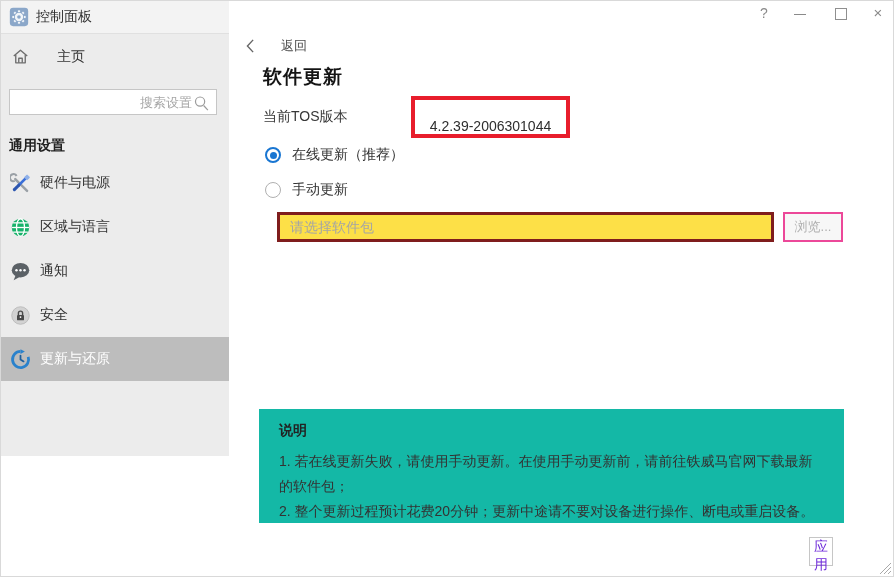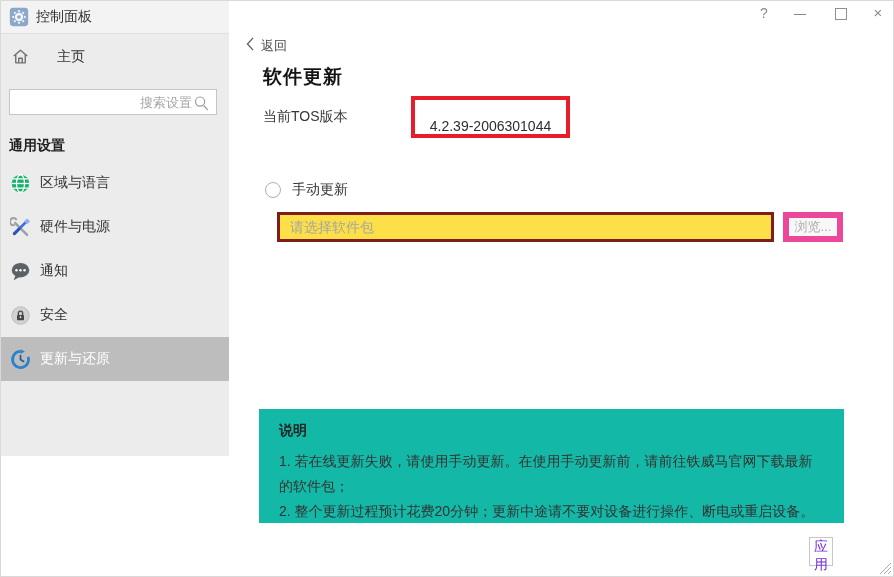--- a/index.html
+++ b/index.html
@@ -80,21 +80,21 @@
   .win-btn { position: absolute; top: 1px; width: 20px; height: 22px; text-align: center; cursor: pointer; color: #8a8a8a; }
   .btn-help  { left: 753px; font-size: 14px; line-height: 22px; }
   .btn-min   { left: 789px; }
   .btn-min::after { content: ""; position: absolute; left: 4px; top: 12px; width: 12px; border-top: 1px solid #8a8a8a; }
   .btn-max   { left: 829px; }
   .btn-max::after { content: ""; position: absolute; left: 5px; top: 6px; width: 10px; height: 10px; border: 1px solid #8f8f8f; }
   .btn-close { left: 867px; font-size: 15px; line-height: 21px; }
 
   .back-row {
     position: absolute; left: 245px; top: 36px;
-    display: flex; cursor: pointer;
+    display: flex; align-items: center; cursor: pointer; gap: 20px;
   }
   .back-row .back-label { margin-left: 6px; font-size: 13px; color: #4c4c4c; }
 
   .page-title {
     position: absolute; left: 262px; top: 63px;
     font-size: 19px; font-weight: bold; color: #141414;
     letter-spacing: 1px;
   }
 
   .version-label {
@@ -131,21 +131,21 @@
     position: absolute; left: 276px; top: 211px;
     width: 497px; height: 30px;
     background: #fde047; border: 3px solid #7f1d1d;
     padding: 8px 10px; font-size: 14px; color: #333; outline: none;
     font-family: "Liberation Sans", "DejaVu Sans", sans-serif;
   }
   .package-input::placeholder { color: #a5a5a5; }
   .browse-btn {
     position: absolute; left: 782px; top: 211px;
     width: 60px; height: 30px;
-    background: #f7f7f7; border: 6px solid #ec4899;
+    background: #f7f7f7; border: 2px solid #ec4899;
     font-size: 13px; color: #b0b0b0;
     font-family: "Liberation Sans", "DejaVu Sans", sans-serif;
   }
 
   .note-box {
     position: absolute; left: 258px; top: 408px;
     width: 585px; height: 114px;
     background: #14b8a6;
     padding: 13px 20px;
   }
@@ -201,43 +201,43 @@
         <line x1="15" y1="15.5" x2="21" y2="22"></line>
       </svg>
     </div>
 
     <div class="section-label">通用设置</div>
 
     <div class="nav">
 
       <div class="nav-item">
         <svg class="nav-icon" viewBox="0 0 24 24">
+          <path d="M7.5 3.5 a4 4 0 1 0 -2 5.5" fill="none" stroke="#9aa0a6" stroke-width="2.4"></path>
+          <line x1="6" y1="7" x2="19.5" y2="20.5" stroke="#9aa0a6" stroke-width="2.8" stroke-linecap="round"></line>
+          <line x1="19" y1="5" x2="10" y2="14" stroke="#3a6fd8" stroke-width="3" stroke-linecap="round"></line>
+          <rect x="17" y="2.5" width="5" height="5" rx="1" transform="rotate(45 19.5 5)" fill="#8fb0e8"></rect>
+          <line x1="10" y1="14" x2="5" y2="19" stroke="#2c56b0" stroke-width="3.6" stroke-linecap="round"></line>
+        </svg>
+        <span class="nav-label">硬件与电源</span>
+      </div>
+
+      <div class="nav-item">
+        <svg class="nav-icon" viewBox="0 0 24 24">
           <circle cx="12" cy="12" r="10" fill="#17b26a"></circle>
           <g stroke="#fff" stroke-width="1.5" fill="none">
             <ellipse cx="12" cy="12" rx="4.6" ry="10"></ellipse>
             <line x1="2" y1="12" x2="22" y2="12"></line>
             <path d="M3.6 6.8 H20.4 M3.6 17.2 H20.4"></path>
           </g>
         </svg>
         <span class="nav-label">区域与语言</span>
       </div>
 
       <div class="nav-item">
         <svg class="nav-icon" viewBox="0 0 24 24">
-          <path d="M7.5 3.5 a4 4 0 1 0 -2 5.5" fill="none" stroke="#9aa0a6" stroke-width="2.4"></path>
-          <line x1="6" y1="7" x2="19.5" y2="20.5" stroke="#9aa0a6" stroke-width="2.8" stroke-linecap="round"></line>
-          <line x1="19" y1="5" x2="10" y2="14" stroke="#3a6fd8" stroke-width="3" stroke-linecap="round"></line>
-          <rect x="17" y="2.5" width="5" height="5" rx="1" transform="rotate(45 19.5 5)" fill="#8fb0e8"></rect>
-          <line x1="10" y1="14" x2="5" y2="19" stroke="#2c56b0" stroke-width="3.6" stroke-linecap="round"></line>
-        </svg>
-        <span class="nav-label">硬件与电源</span>
-      </div>
-
-      <div class="nav-item">
-        <svg class="nav-icon" viewBox="0 0 24 24">
           <ellipse cx="12" cy="10.5" rx="10" ry="8.3" fill="#5b6166"></ellipse>
           <path d="M6.5 16 L4.2 22 L11.5 18 Z" fill="#5b6166"></path>
           <circle cx="7.4" cy="10.5" r="1.4" fill="#fff"></circle>
           <circle cx="12" cy="10.5" r="1.4" fill="#fff"></circle>
           <circle cx="16.6" cy="10.5" r="1.4" fill="#fff"></circle>
         </svg>
         <span class="nav-label">通知</span>
       </div>
 
       <div class="nav-item">
@@ -279,20 +279,24 @@
   </div>
 
   <div class="page-title">软件更新</div>
 
   <div class="version-label">当前TOS版本</div>
 
   <div class="annotation-box">
     <span class="version-value">4.2.39-2006301044</span>
   </div>
 
+  <div class="radio-row radio-row-online">
+    <span class="radio-circle on"></span>
+    <span class="radio-label">在线更新（推荐）</span>
+  </div>
 
   <div class="radio-row radio-row-manual">
     <span class="radio-circle off"></span>
     <span class="radio-label">手动更新</span>
   </div>
 
   <input type="text" class="package-input" placeholder="请选择软件包" style="">
 
   <button class="browse-btn">浏览...</button>
 

